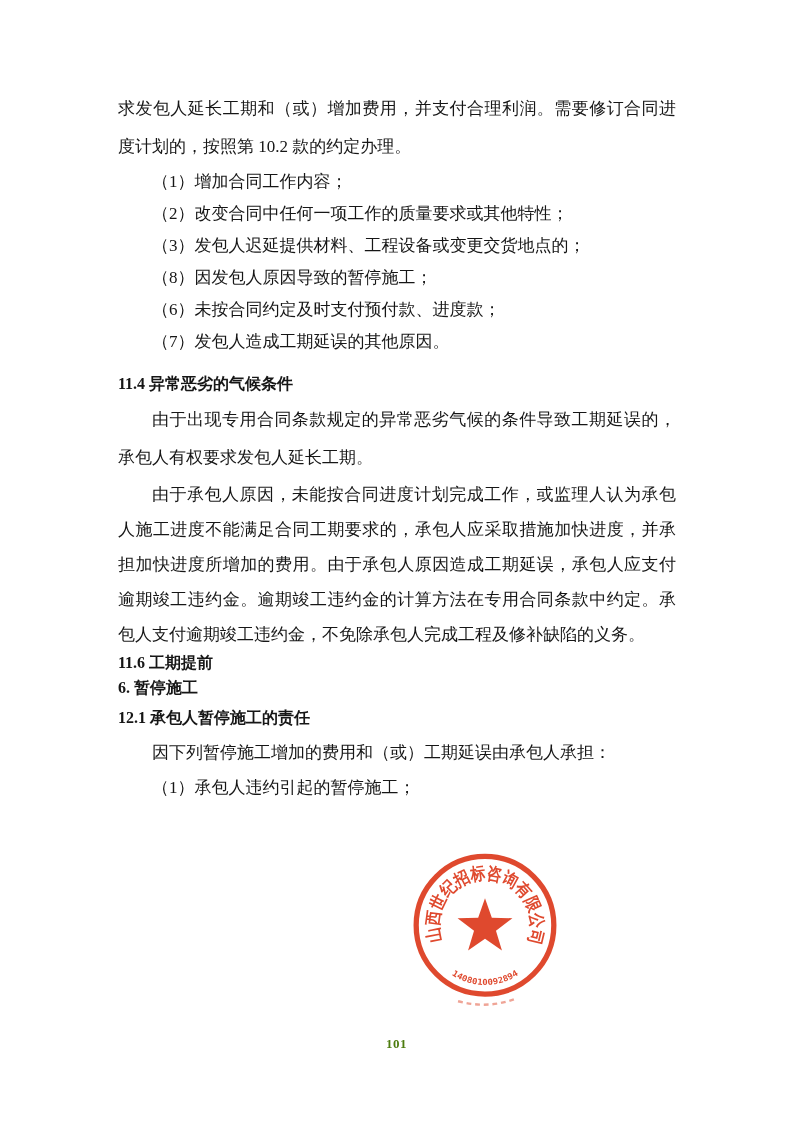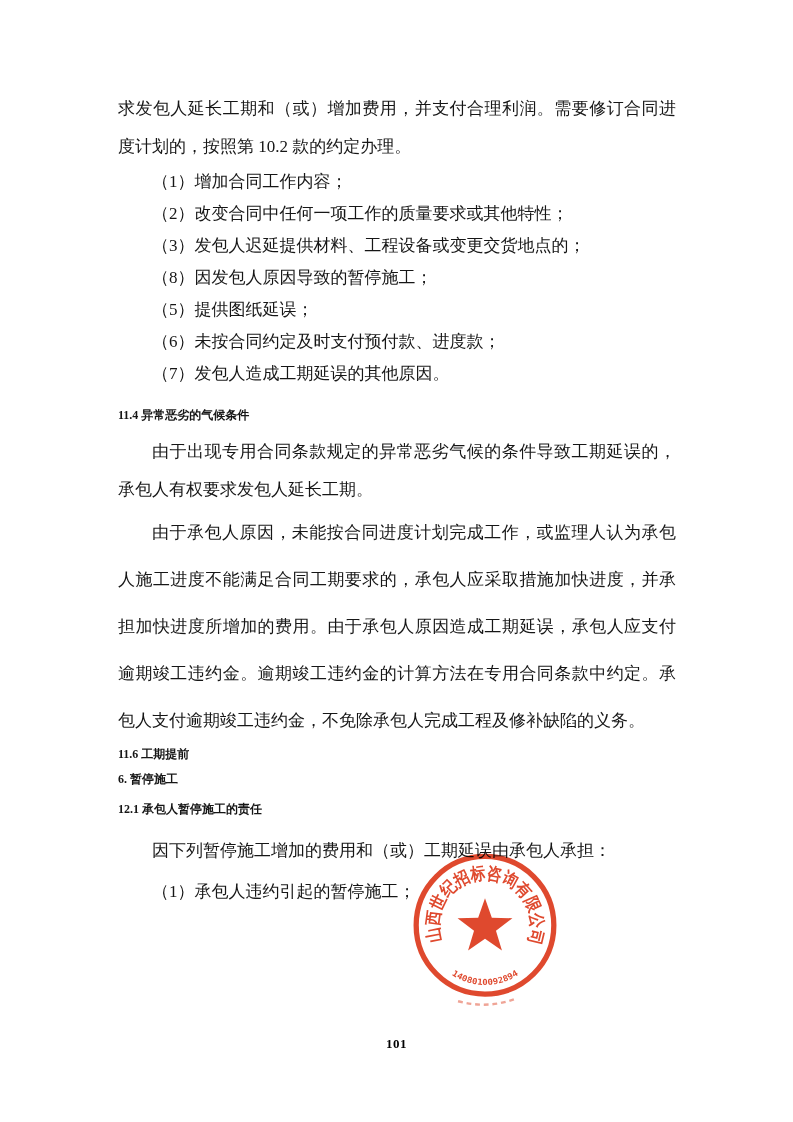--- a/index.html
+++ b/index.html
@@ -20,35 +20,35 @@
     width: 558px;
     font-size: 17px;
   }
   .para {
     margin: 0;
     line-height: 38px;
     text-align: justify;
     word-break: break-all;
   }
   .para.indent { text-indent: 2em; }
-  .para.lh35 { line-height: 47px; font-family: Liberation Serif, serif; }
+  .para.lh35 { line-height: 35px; font-family: Liberation Serif, serif; }
   .para.lh34 { line-height: 34px; }
   .clauses {
     list-style: none;
     margin: 0;
     padding: 0;
   }
   .clauses li {
     line-height: 32px;
     text-indent: 2em;
     text-align: justify;
     word-break: break-all;
   }
   .sec-heading {
-    font-size: 12px;
+    font-size: 16px;
     font-weight: bold;
     line-height: 35px;
     margin: 0;
   }
   .mt8  { margin-top: 8px; }
   .mt5  { margin-top: 5px; }
   .mtn7 { margin-top: -7px; }
   .mtn10{ margin-top: -10px; }
   .mtn5 { margin-top: -5px; }
   .sub-clauses {
@@ -71,39 +71,38 @@
     pointer-events: none;
   }
   .footer {
     position: absolute;
     left: 0;
     right: 0;
     top: 1036px;
     text-align: center;
     font-size: 13px;
     font-weight: bold;
-    color: #000000;
+    color: #4d7c0f;
     letter-spacing: 0.5px;
   }
 </style>
 </head>
 <body>
 
 <div class="page">
 
   <div class="content">
 
     <p class="para">求发包人延长工期和（或）增加费用，并支付合理利润。需要修订合同进度计划的，按照第 10.2 款的约定办理。</p>
 
     <ul class="clauses">
       <li>（1）增加合同工作内容；</li>
       <li>（2）改变合同中任何一项工作的质量要求或其他特性；</li>
       <li>（3）发包人迟延提供材料、工程设备或变更交货地点的；</li>
       <li>（8）因发包人原因导致的暂停施工；</li>
-      <li>（5）提供图纸延误；</li>
       <li>（6）未按合同约定及时支付预付款、进度款；</li>
       <li>（7）发包人造成工期延误的其他原因。</li>
     </ul>
 
     <h2 class="sec-heading mt8">11.4 异常恶劣的气候条件</h2>
     <p class="para indent">由于出现专用合同条款规定的异常恶劣气候的条件导致工期延误的，承包人有权要求发包人延长工期。</p>
 
     <p class="para indent lh35">由于承包人原因，未能按合同进度计划完成工作，或监理人认为承包人施工进度不能满足合同工期要求的，承包人应采取措施加快进度，并承担加快进度所增加的费用。由于承包人原因造成工期延误，承包人应支付逾期竣工违约金。逾期竣工违约金的计算方法在专用合同条款中约定。承包人支付逾期竣工违约金，不免除承包人完成工程及修补缺陷的义务。</p>
 
     <h2 class="sec-heading mtn7">11.6 工期提前</h2>

